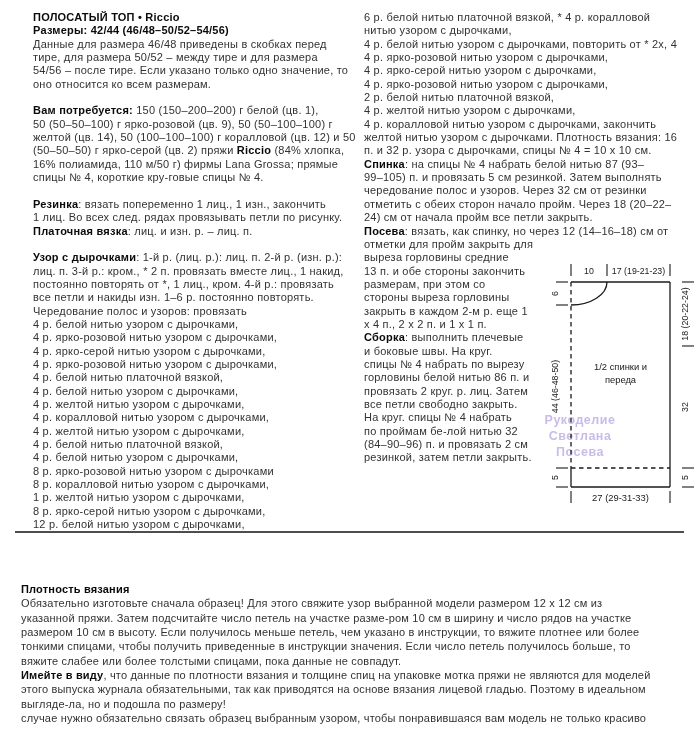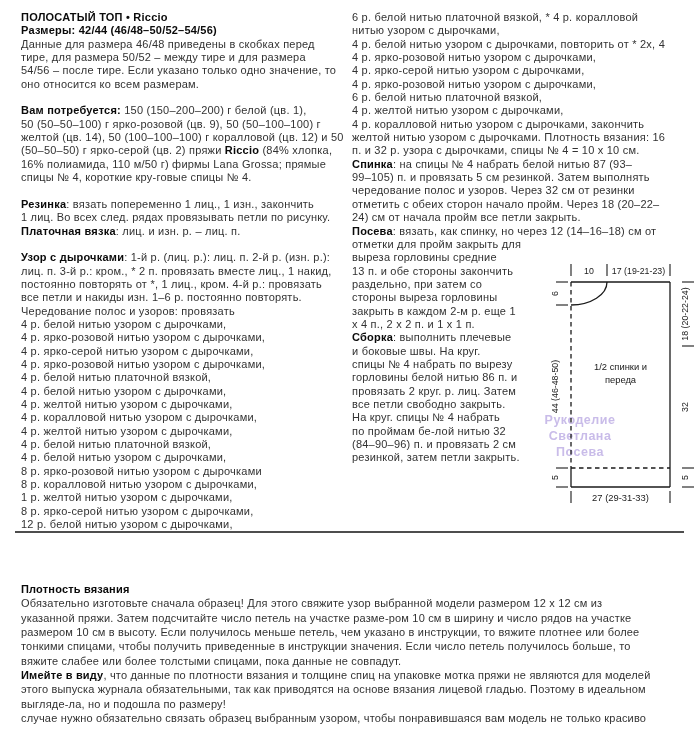--- a/index.html
+++ b/index.html
@@ -2,21 +2,21 @@
 <html><head>
 <meta charset="utf-8">
 <style>
   html,body{margin:0;padding:0;}
   body{
     width:699px;height:734px;background:#ffffff;
     font-family:"Liberation Sans","DejaVu Sans",sans-serif;
     -webkit-font-smoothing:antialiased;
   }
   .page{position:relative;width:699px;height:734px;background:#fff;overflow:hidden;}
-  .col{position:absolute;top:11px;}
+  .col{position:absolute;top:11px;margin-left:12px;}
   .col-left{left:21px;width:330px;}
   .col-right{left:352px;width:347px;}
   .tl{height:13.35px;line-height:13.35px;font-size:11px;letter-spacing:0.22px;
       white-space:nowrap;color:#323232;}
   .fl{height:14.35px;line-height:14.35px;font-size:11px;letter-spacing:0.18px;
       white-space:nowrap;color:#323232;}
   .b{font-weight:bold;color:#0a0a0a;}
   .divider{position:absolute;left:15px;top:531px;width:669px;height:0;
       border-top:2px solid #4d4d4d;}
   .footer{position:absolute;left:21px;top:582px;width:676px;}
@@ -76,35 +76,35 @@
       <div class="tl"><span>12 р. белой нитью узором с дырочками,</span></div>
     </div>
 
   <div class="col col-right">
       <div class="tl"><span>6 р. белой нитью платочной вязкой, * 4 р. коралловой</span></div>
       <div class="tl"><span>нитью узором с дырочками,</span></div>
       <div class="tl"><span>4 р. белой нитью узором с дырочками, повторить от * 2x, 4</span></div>
       <div class="tl"><span>4 р. ярко-розовой нитью узором с дырочками,</span></div>
       <div class="tl"><span>4 р. ярко-серой нитью узором с дырочками,</span></div>
       <div class="tl"><span>4 р. ярко-розовой нитью узором с дырочками,</span></div>
-      <div class="tl"><span>6 р. белой нитью платочной вязкой,</span></div>
+      <div class="tl"><span>2 р. белой нитью платочной вязкой,</span></div>
       <div class="tl"><span>4 р. желтой нитью узором с дырочками,</span></div>
       <div class="tl"><span>4 р. коралловой нитью узором с дырочками, закончить</span></div>
       <div class="tl"><span>желтой нитью узором с дырочками. Плотность вязания: 16</span></div>
       <div class="tl"><span>п. и 32 р. узора с дырочками, спицы № 4 = 10 x 10 см.</span></div>
       <div class="tl"><span class="b">Спинка</span><span>: на спицы № 4 набрать белой нитью 87 (93–</span></div>
       <div class="tl"><span>99–105) п. и провязать 5 см резинкой. Затем выполнять</span></div>
       <div class="tl"><span>чередование полос и узоров. Через 32 см от резинки</span></div>
       <div class="tl"><span>отметить с обеих сторон начало пройм. Через 18 (20–22–</span></div>
       <div class="tl"><span>24) см от начала пройм все петли закрыть.</span></div>
       <div class="tl"><span class="b">Посева</span><span>: вязать, как спинку, но через 12 (14–16–18) см от</span></div>
       <div class="tl"><span>отметки для пройм закрыть для</span></div>
       <div class="tl"><span>выреза горловины средние</span></div>
       <div class="tl"><span>13 п. и обе стороны закончить</span></div>
-      <div class="tl"><span>раздельно, при затем со</span></div>
+      <div class="tl"><span>размерам, при этом со</span></div>
       <div class="tl"><span>стороны выреза горловины</span></div>
       <div class="tl"><span>закрыть в каждом 2-м р. еще 1</span></div>
       <div class="tl"><span>x 4 п., 2 x 2 п. и 1 x 1 п.</span></div>
       <div class="tl"><span class="b">Сборка</span><span>: выполнить плечевые</span></div>
       <div class="tl"><span>и боковые швы. На круг.</span></div>
       <div class="tl"><span>спицы № 4 набрать по вырезу</span></div>
       <div class="tl"><span>горловины белой нитью 86 п. и</span></div>
       <div class="tl"><span>провязать 2 круг. р. лиц. Затем</span></div>
       <div class="tl"><span>все петли свободно закрыть.</span></div>
       <div class="tl"><span>На круг. спицы № 4 набрать</span></div>

